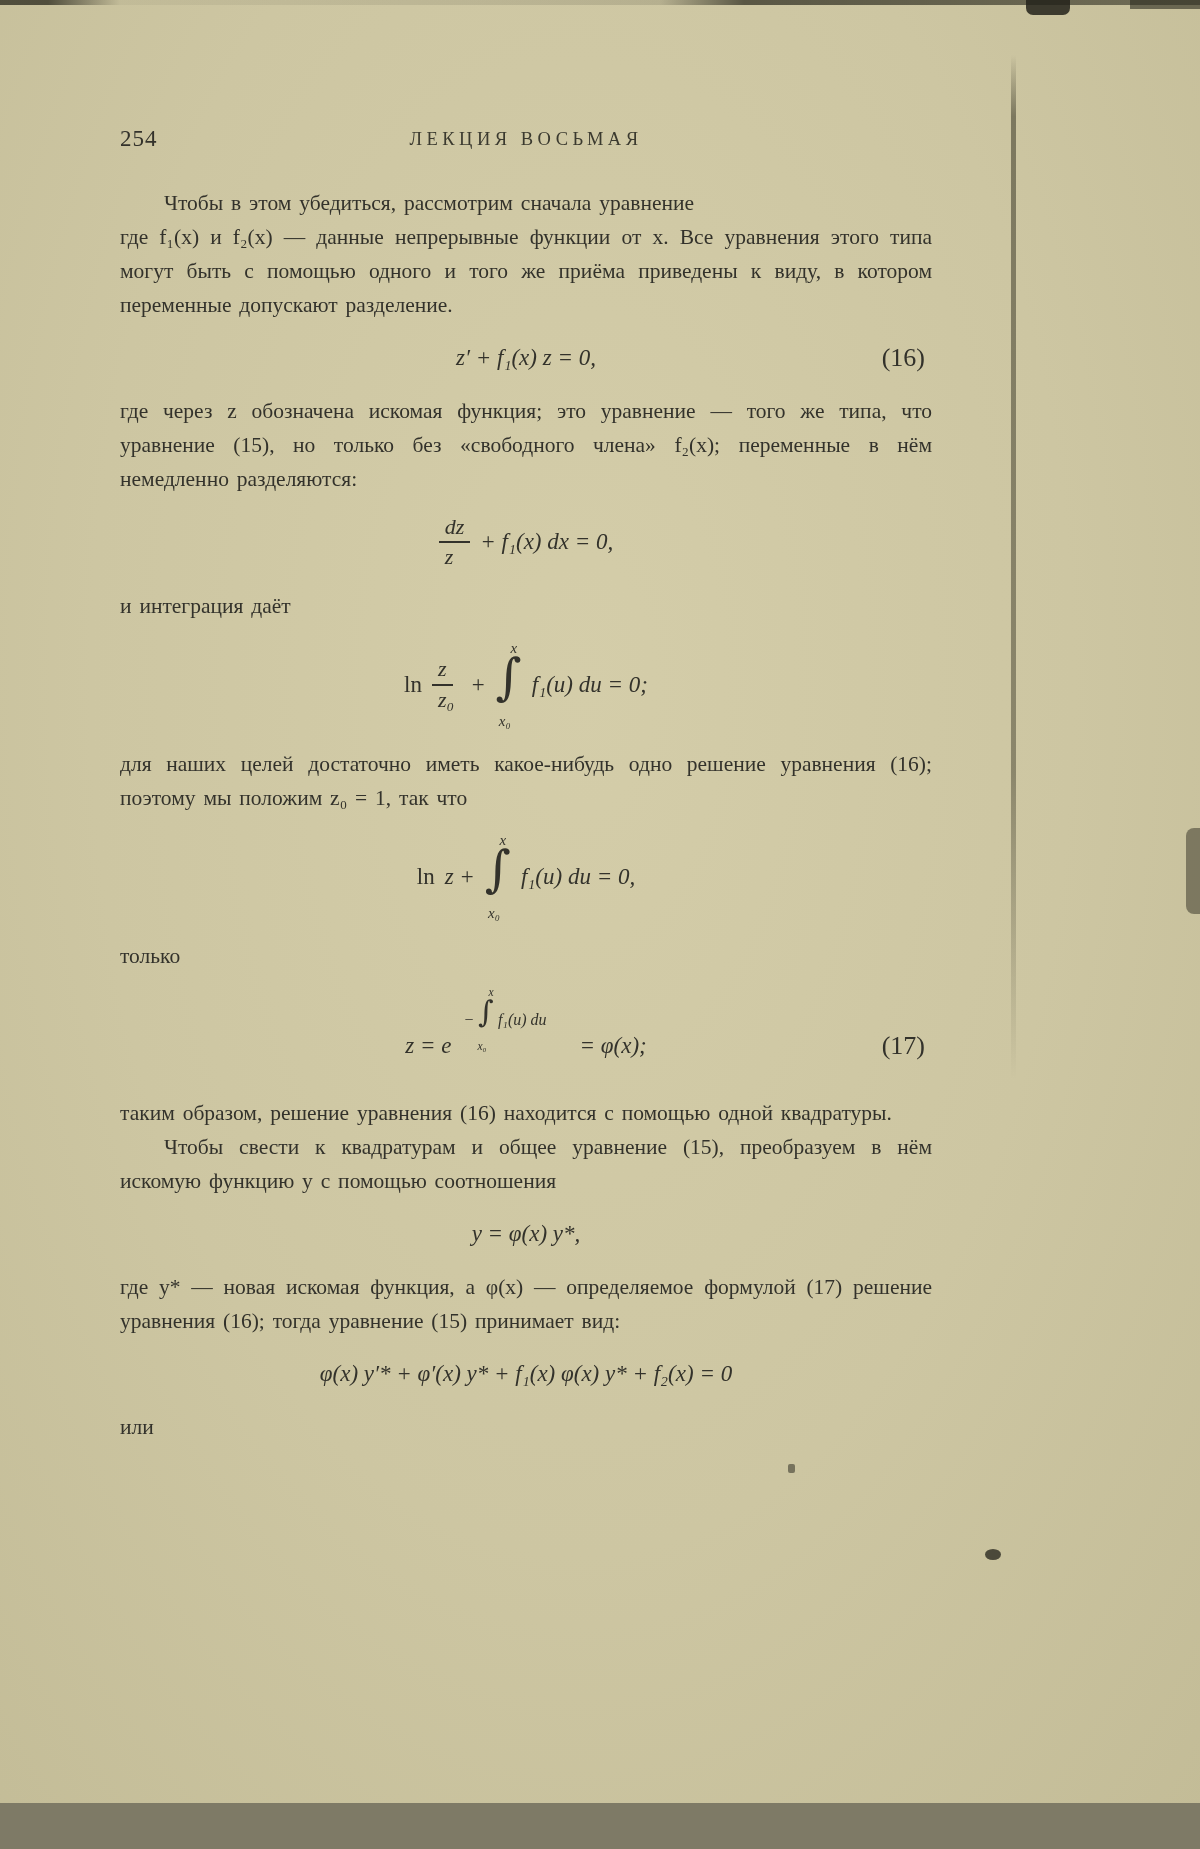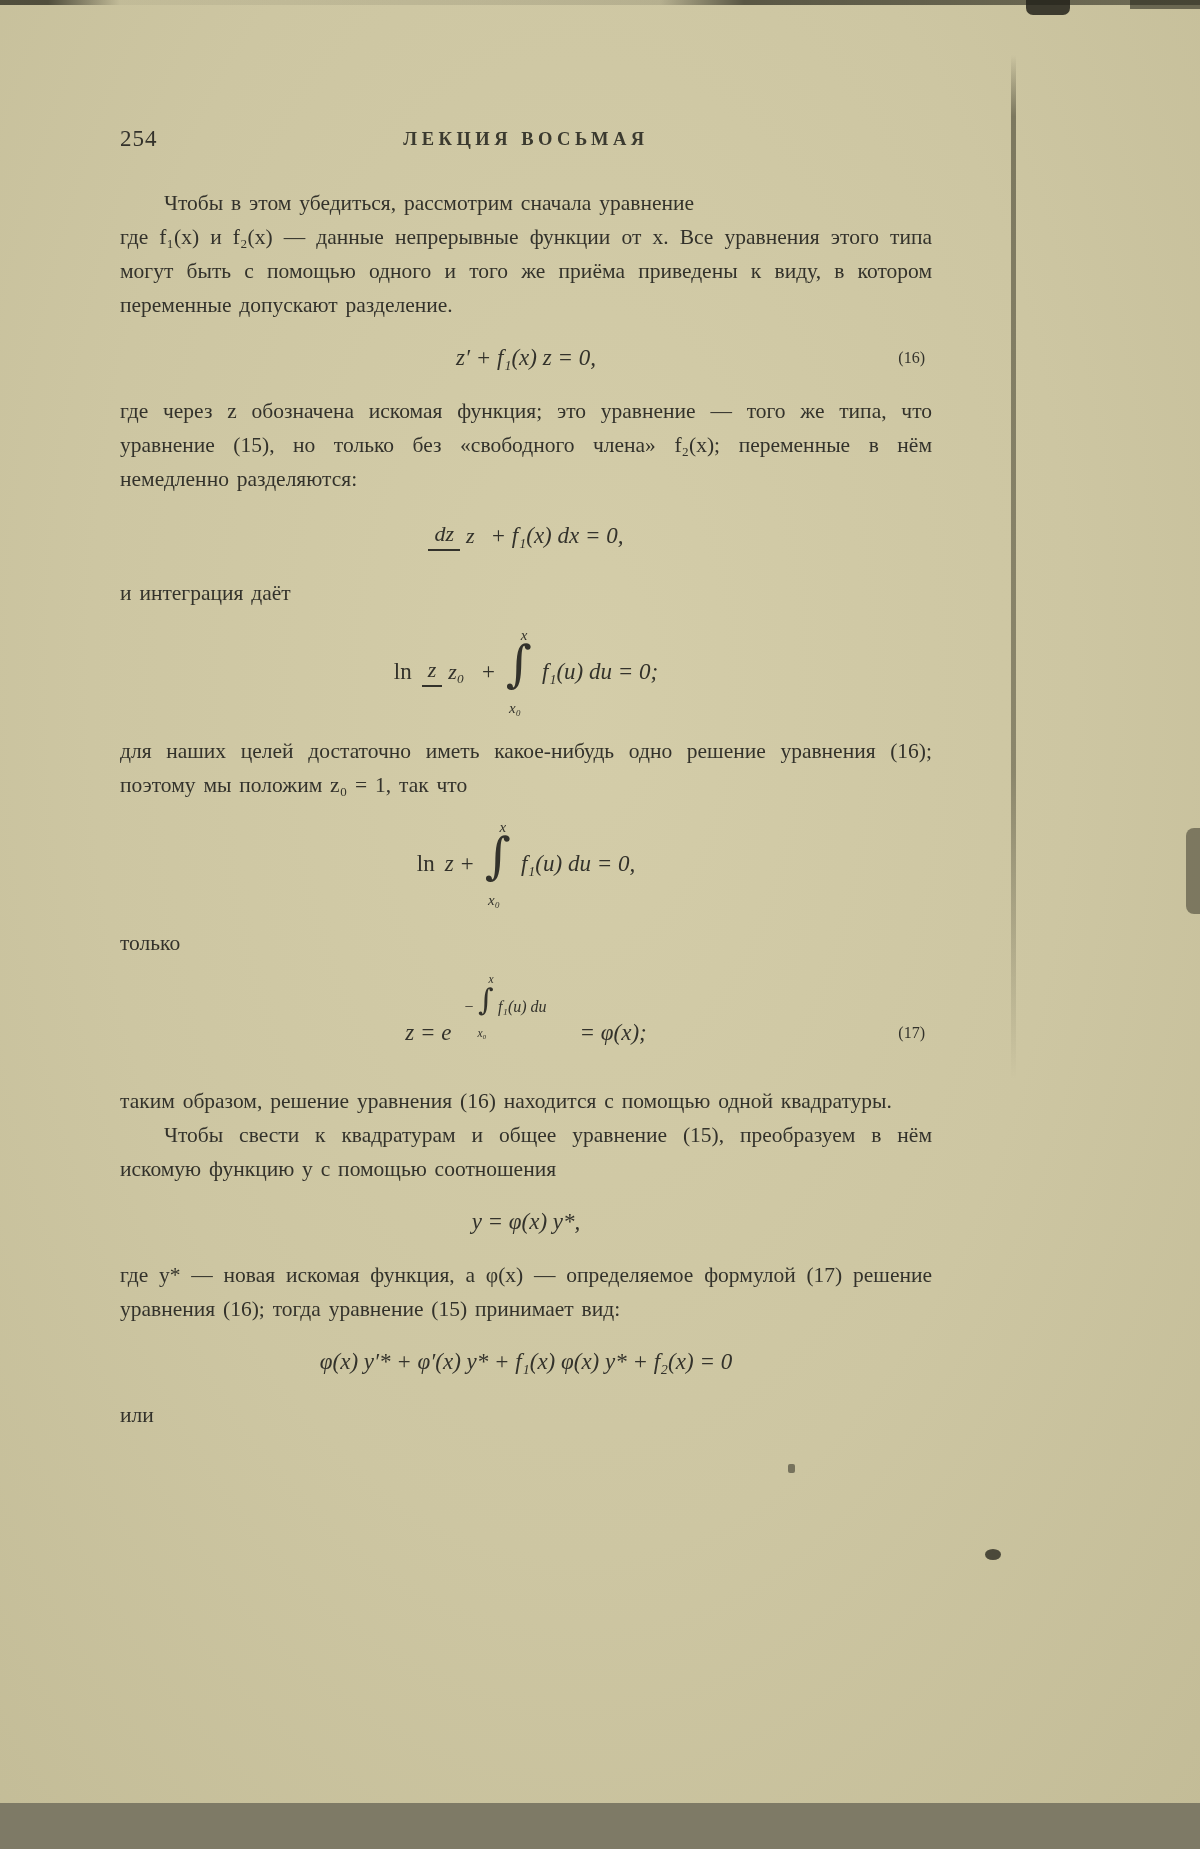--- a/index.html
+++ b/index.html
@@ -21,44 +21,44 @@
   .a-bindline{left:1011px;top:55px;width:5px;height:1025px;background:linear-gradient(to bottom, rgba(58,56,40,.0), rgba(58,56,40,.55) 6%, rgba(58,56,40,.45) 70%, rgba(58,56,40,.0));}
   .a-rightblob{left:1186px;top:828px;width:14px;height:86px;background:rgba(48,46,34,.5);border-radius:8px 0 0 8px;}
   .a-botspot{left:985px;top:1549px;width:16px;height:11px;background:#2c2b20;border-radius:50%;opacity:.8;}
   .a-tinymark{left:788px;top:1464px;width:7px;height:9px;background:rgba(50,48,36,.55);border-radius:2px;}
 
   .content{
     position:absolute;left:120px;top:126px;width:812px;
   }
   .page-head{position:relative;height:34px;margin-bottom:26px;}
   .pnum{position:absolute;left:0;top:0;font-size:23px;letter-spacing:1px;}
-  .ptitle{position:absolute;left:0;right:0;text-align:center;top:3px;font-size:18.5px;letter-spacing:4.5px;color:#3b3a2f;font-weight:bold;}
+  .ptitle{position:absolute;left:0;right:0;text-align:center;top:3px;font-size:18.5px;letter-spacing:4.5px;color:#3b3a2f;}
 
   .para{
     margin:0;
     font-size:21.5px;line-height:34px;
     text-align:justify;
     word-spacing:2.5px;
   }
   .para.indent{text-indent:44px;}
   .para.short{text-align:left;}
   .gap-s{margin-top:6px;}
 
   .eq{
     position:relative;
     display:flex;justify-content:center;align-items:center;
     font-style:italic;font-size:23px;
     margin:14px 0;
     min-height:44px;
   }
   .eq > span{margin:0 5px;}
-  .eqnum{position:absolute;right:2px;font-style:normal;font-size:16px;text-align:right;}
+  .eqnum{position:absolute;right:2px;font-style:normal;font-size:26px;text-align:right;}
   .roman{font-style:normal;}
 
-  .frac{display:inline-flex;align-items:center;line-height:1.2;font-size:22px;}
+  .frac{display:inline-flex;flex-direction:column;align-items:flex-start;line-height:1.2;font-size:22px;}
   .frac .fnum{padding:0 6px 1px;border-bottom:2px solid #33322b;}
   .frac .fden{padding:1px 6px 0;}
 
   .intgrl{display:inline-flex;flex-direction:column;align-items:center;line-height:.95;margin:0 4px;}
   .intgrl .lim{font-size:15px;font-style:italic;line-height:1;}
   .intgrl .lim.up{transform:translateX(5px);margin-bottom:1px;}
   .intgrl .lim.lo{transform:translateX(-4px);margin-top:16px;}
   .intgrl .isign{font-style:normal;font-size:50px;line-height:.82;font-family:"DejaVu Serif",serif;}
 
   .expblock{display:inline-flex;align-items:center;position:relative;top:-26px;font-size:16px;}

